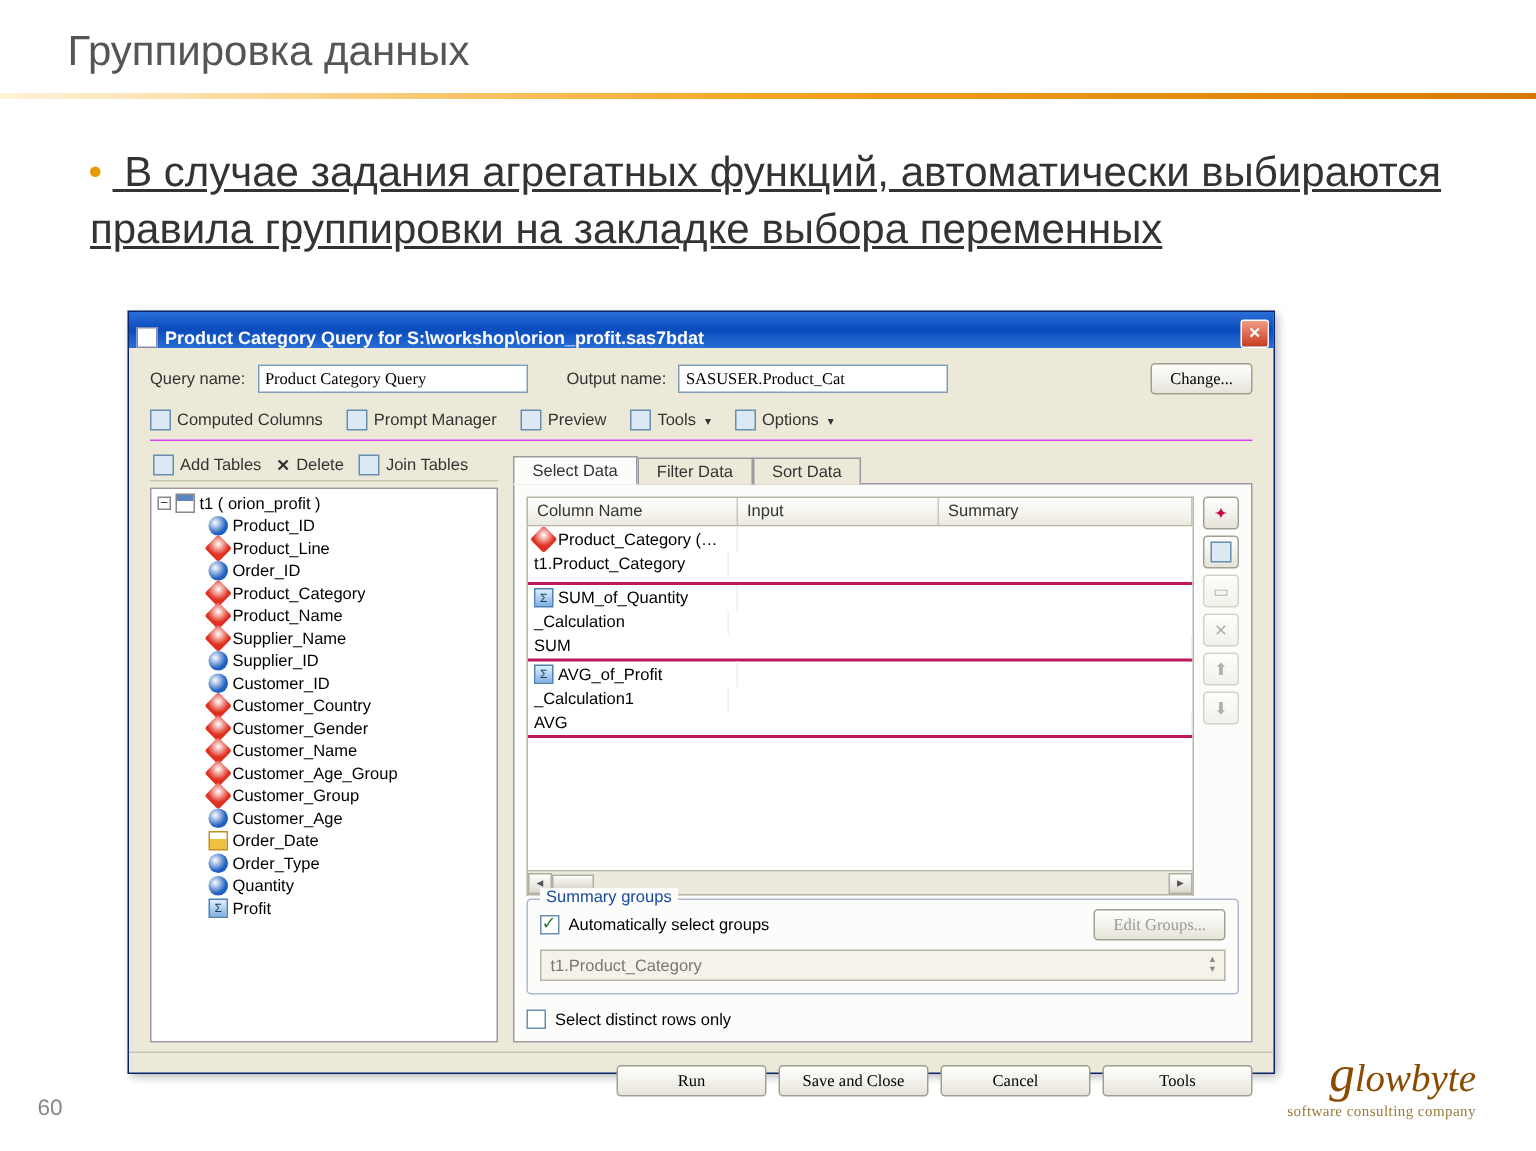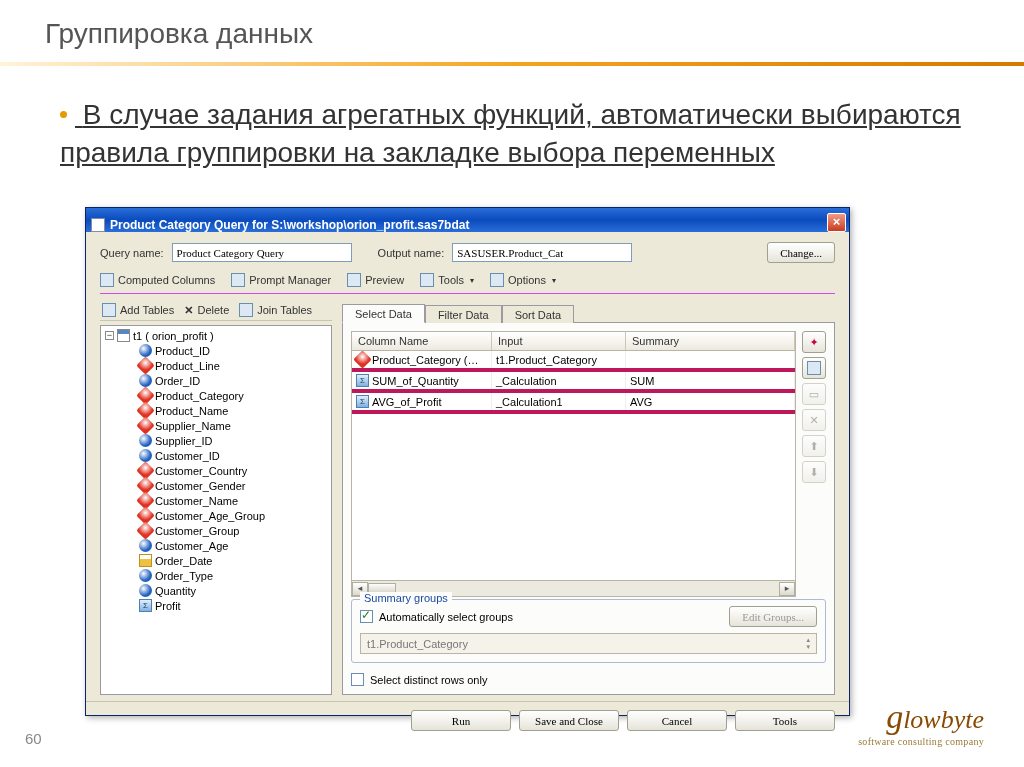--- a/index.html
+++ b/index.html
@@ -246,21 +246,22 @@
   .grid-body {
     flex: 1;
     background: #fff;
     border: 1px solid #b8b5a6;
     border-top: none;
     overflow: auto;
     position: relative;
   }
   .grow {
     display: flex;
-    border-bottom: 4px solid #be185d;
+    border-bottom: 2px solid #be185d;
+    flex-direction: column;
   }
   .gc {
     padding: 2px 4px;
     border-right: 1px solid #efeee7;
     font-size: 11px;
     display: flex;
     align-items: center;
     gap: 3px;
   }
   .gc1 { width: 140px; }

